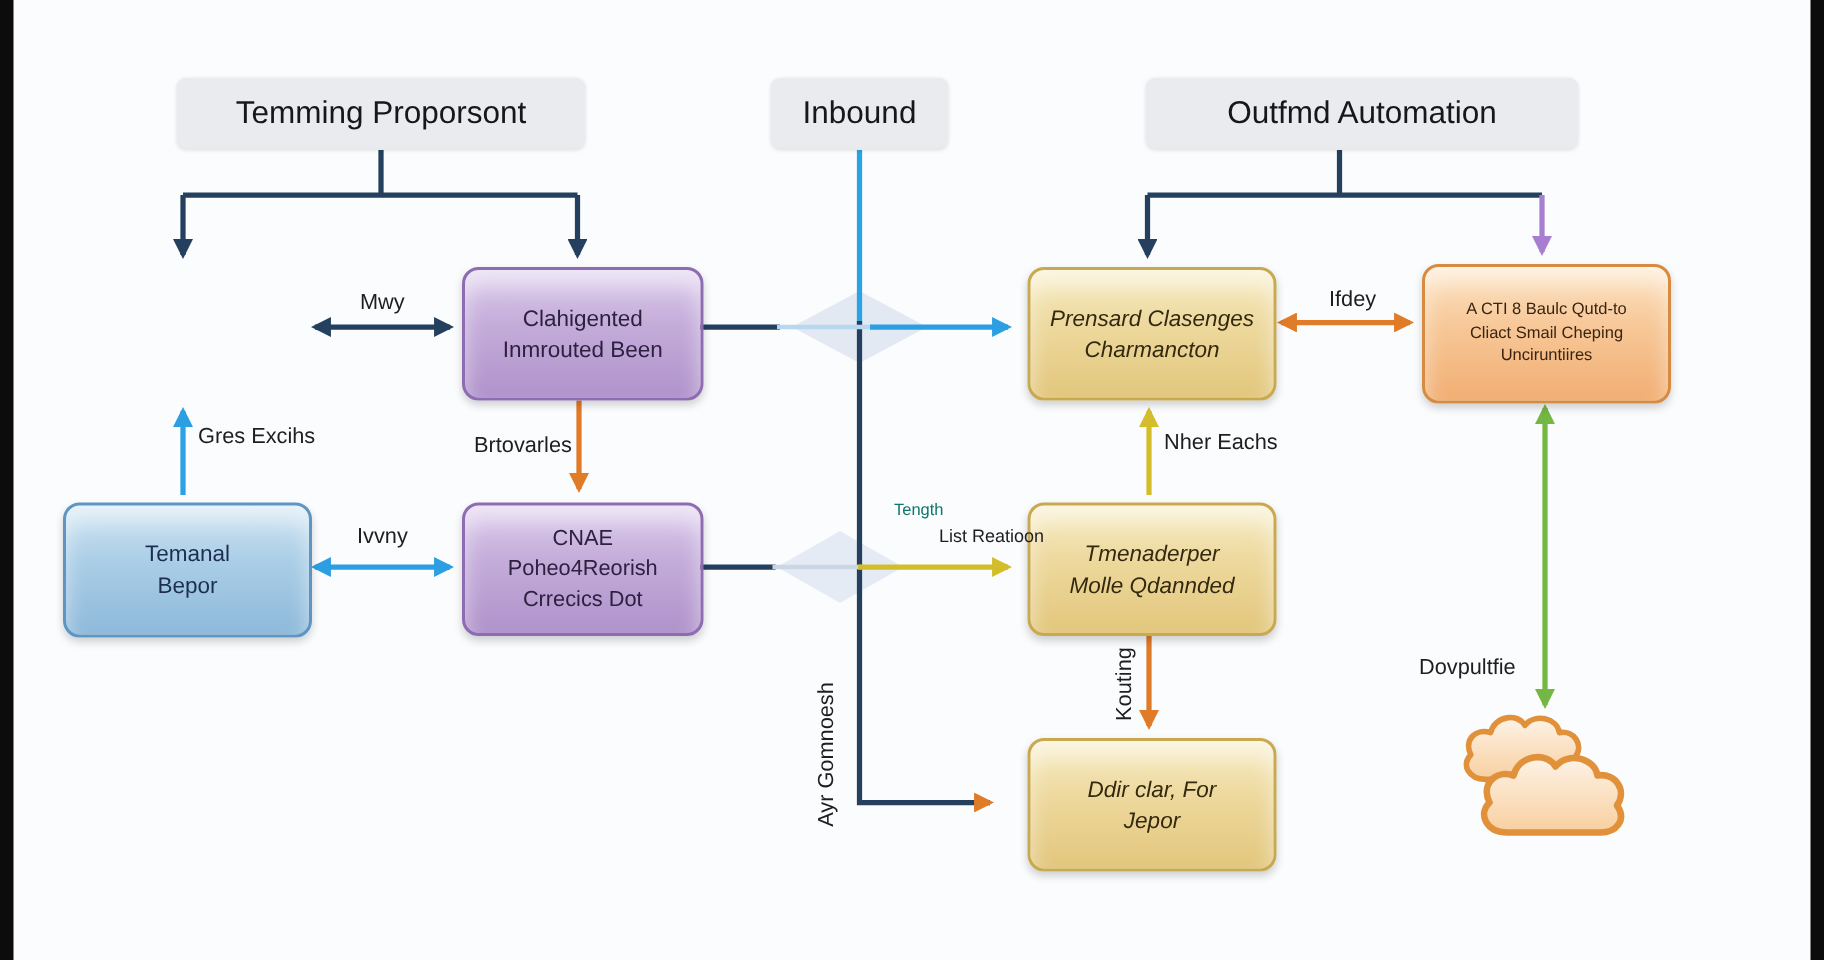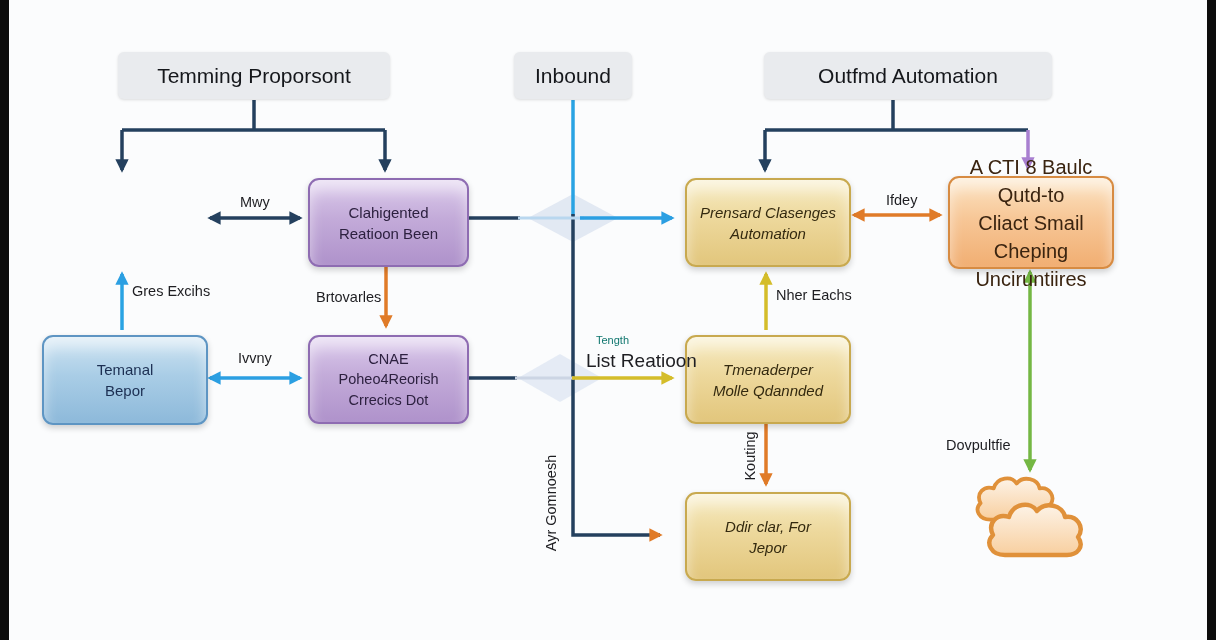--- a/index.html
+++ b/index.html
@@ -11,24 +11,24 @@
           font-weight:normal;font-size:21px;color:#15171b;
           box-shadow:0 1px 3px rgba(0,0,0,.13);}
   .node{position:absolute;display:flex;flex-direction:column;align-items:center;justify-content:center;
         border-radius:11px;font-size:15px;line-height:1.4;text-align:center;
         box-shadow:0 3px 6px rgba(0,0,0,.18), inset 0 10px 14px rgba(255,255,255,.55);}
   .node span{display:block;}
   .blue{background:linear-gradient(180deg,#cfe4f2 0%,#a9cde6 45%,#8db9da 100%);border:2px solid #5e95c3;color:#1c2f52;}
   .purple{background:linear-gradient(180deg,#dccbe c 0%,#c3abd9 45%,#af92cb 100%);border:2px solid #8e6cb2;color:#2d2140;}
   .purple{background:linear-gradient(180deg,#dccbec 0%,#c3abd9 45%,#af92cb 100%);}
   .tan{background:linear-gradient(180deg,#f7ecc4 0%,#edd89c 45%,#e2c67c 100%);border:2px solid #c8a94f;color:#33290f;font-style:italic;}
-  .orangebox{background:linear-gradient(180deg,#fce4c4 0%,#f7c797 45%,#f1ae72 100%);border:2px solid #d78b42;color:#3a2410;font-size:20px;}
+  .orangebox{background:linear-gradient(180deg,#fce4c4 0%,#f7c797 45%,#f1ae72 100%);border:2px solid #d78b42;color:#3a2410;font-size:11px;}
   .elabel{position:absolute;font-size:14.5px;color:#1e1e22;white-space:nowrap;}
   .elabel.gray{color:#0f766e;font-size:11px;}
-  .elabel.big{font-size:19px;}
+  .elabel.big{font-size:12px;margin-left:40px;}
   .vlabel{text-align:center;transform:rotate(-90deg);transform-origin:center;}
   svg{position:absolute;left:0;top:0;}
 </style>
 </head>
 <body>
 
 <div id="stage">
 
   <svg width="1216" height="640" viewBox="0 0 1216 640">
     <defs>
@@ -103,25 +103,25 @@
   </div>
   <div class="header" style="left:514px;top:52px;width:118px">
     <span>Inbound</span>
   </div>
   <div class="header" style="left:764px;top:52px;width:288px">
     <span>Outfmd Automation</span>
   </div>
 
   <div class="node purple" style="left:308px;top:178px;width:157px;height:85px">
     <span>Clahigented</span>
-    <span>Reatioon Been</span>
+    <span>Inmrouted Been</span>
   </div>
   <div class="node tan" style="left:685px;top:178px;width:162px;height:85px">
     <span>Prensard Clasenges</span>
-    <span>Automation</span>
+    <span>Charmancton</span>
   </div>
   <div class="node orangebox" style="left:948px;top:176px;width:162px;height:89px">
     <span>A CTI 8 Baulc Qutd-to</span>
     <span>Cliact Smail Cheping</span>
     <span>Unciruntiires</span>
   </div>
   <div class="node blue" style="left:42px;top:335px;width:162px;height:86px">
     <span>Temanal</span>
     <span>Bepor</span>
   </div>

